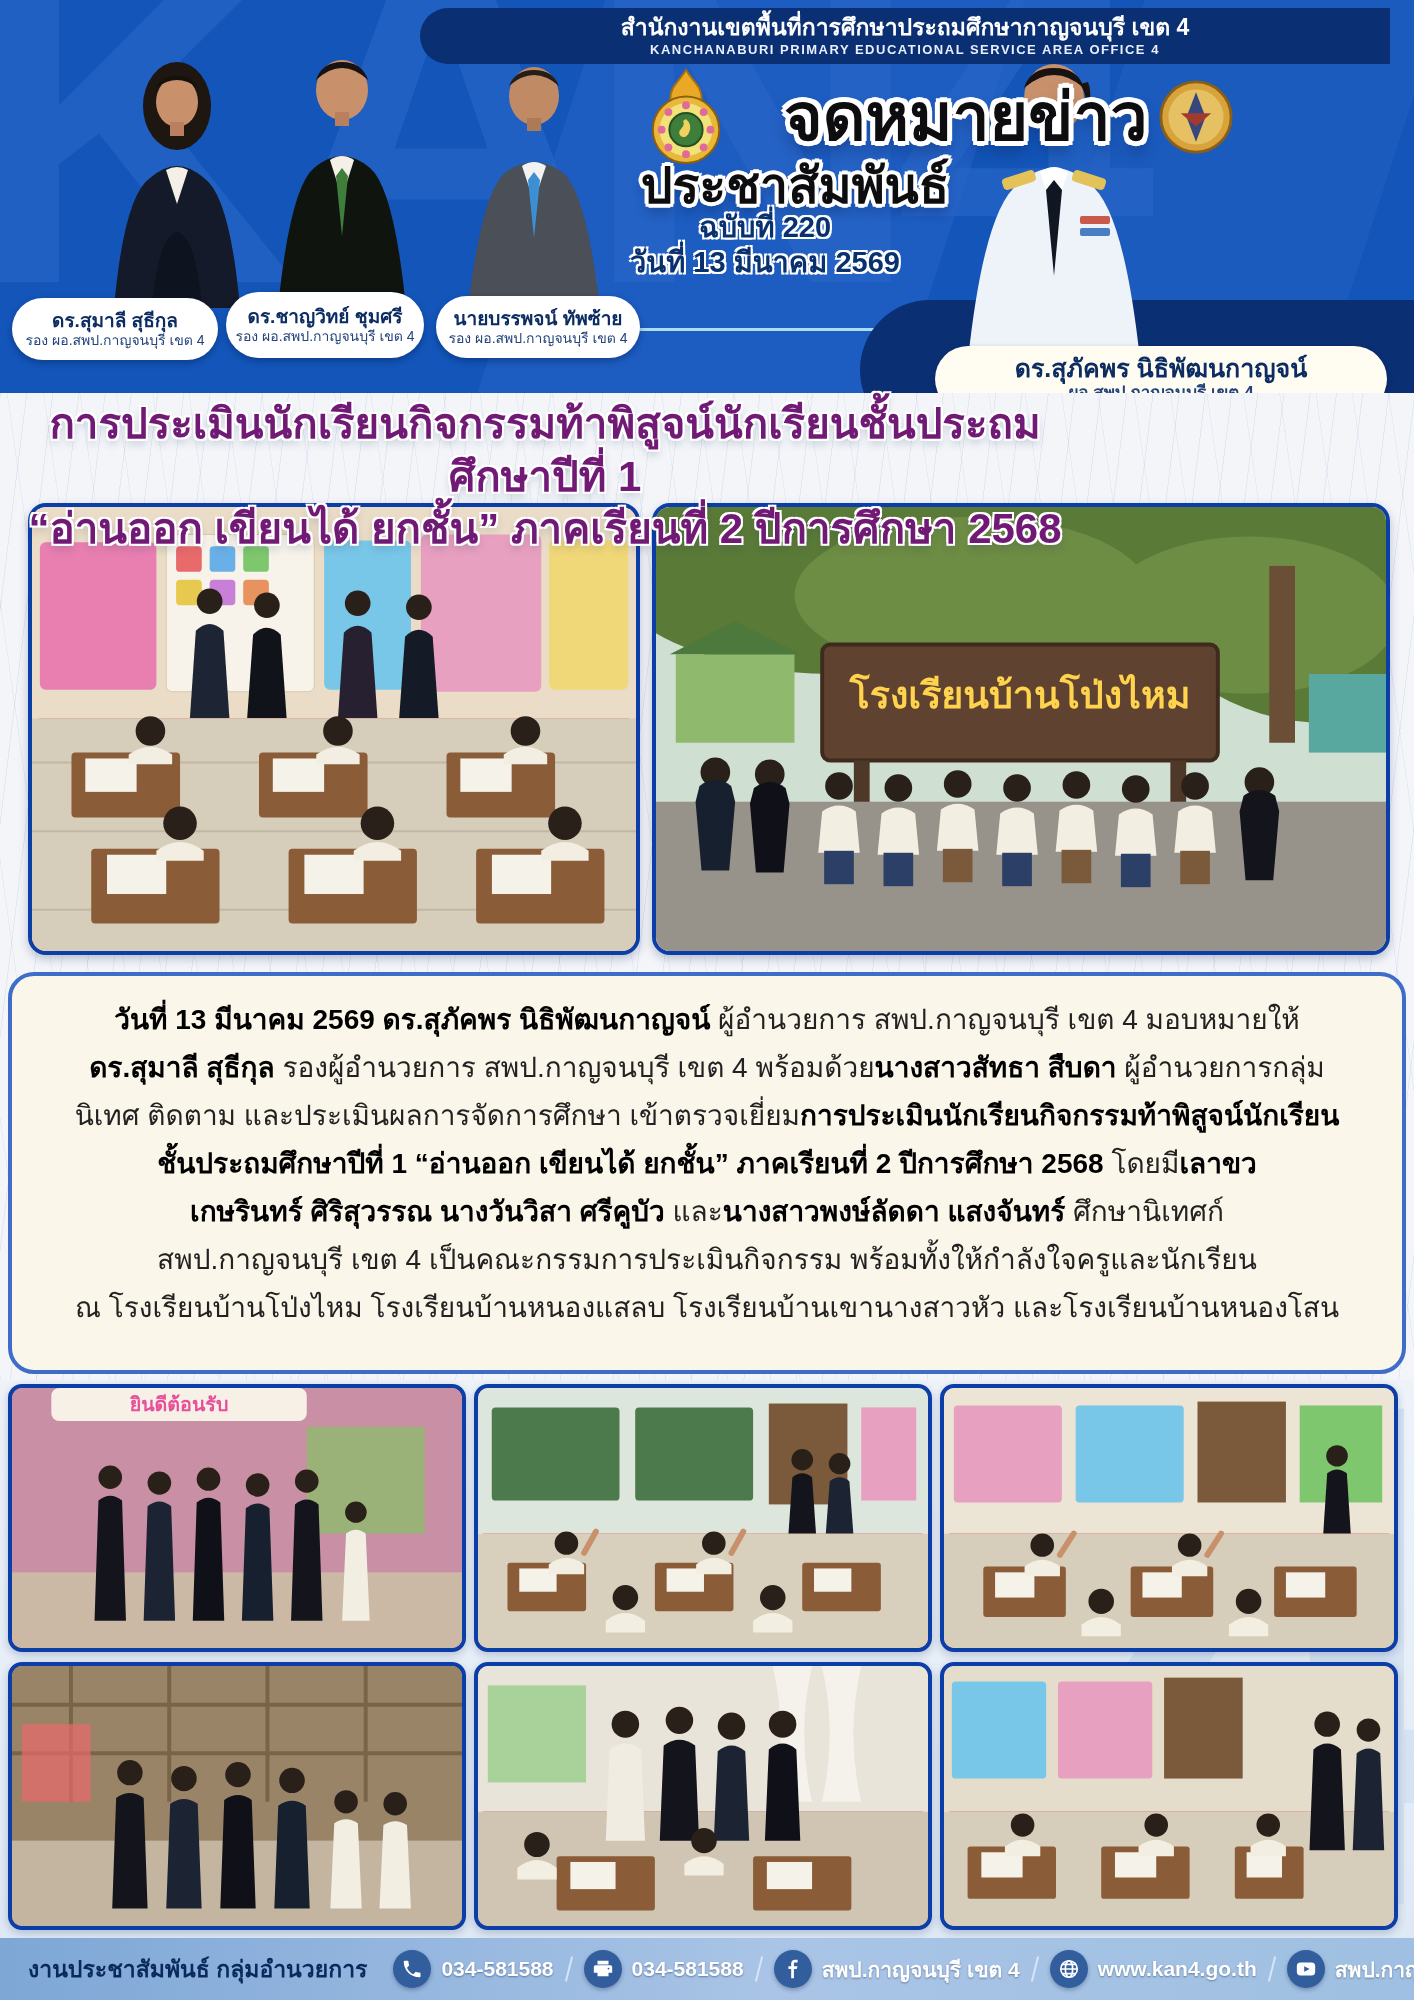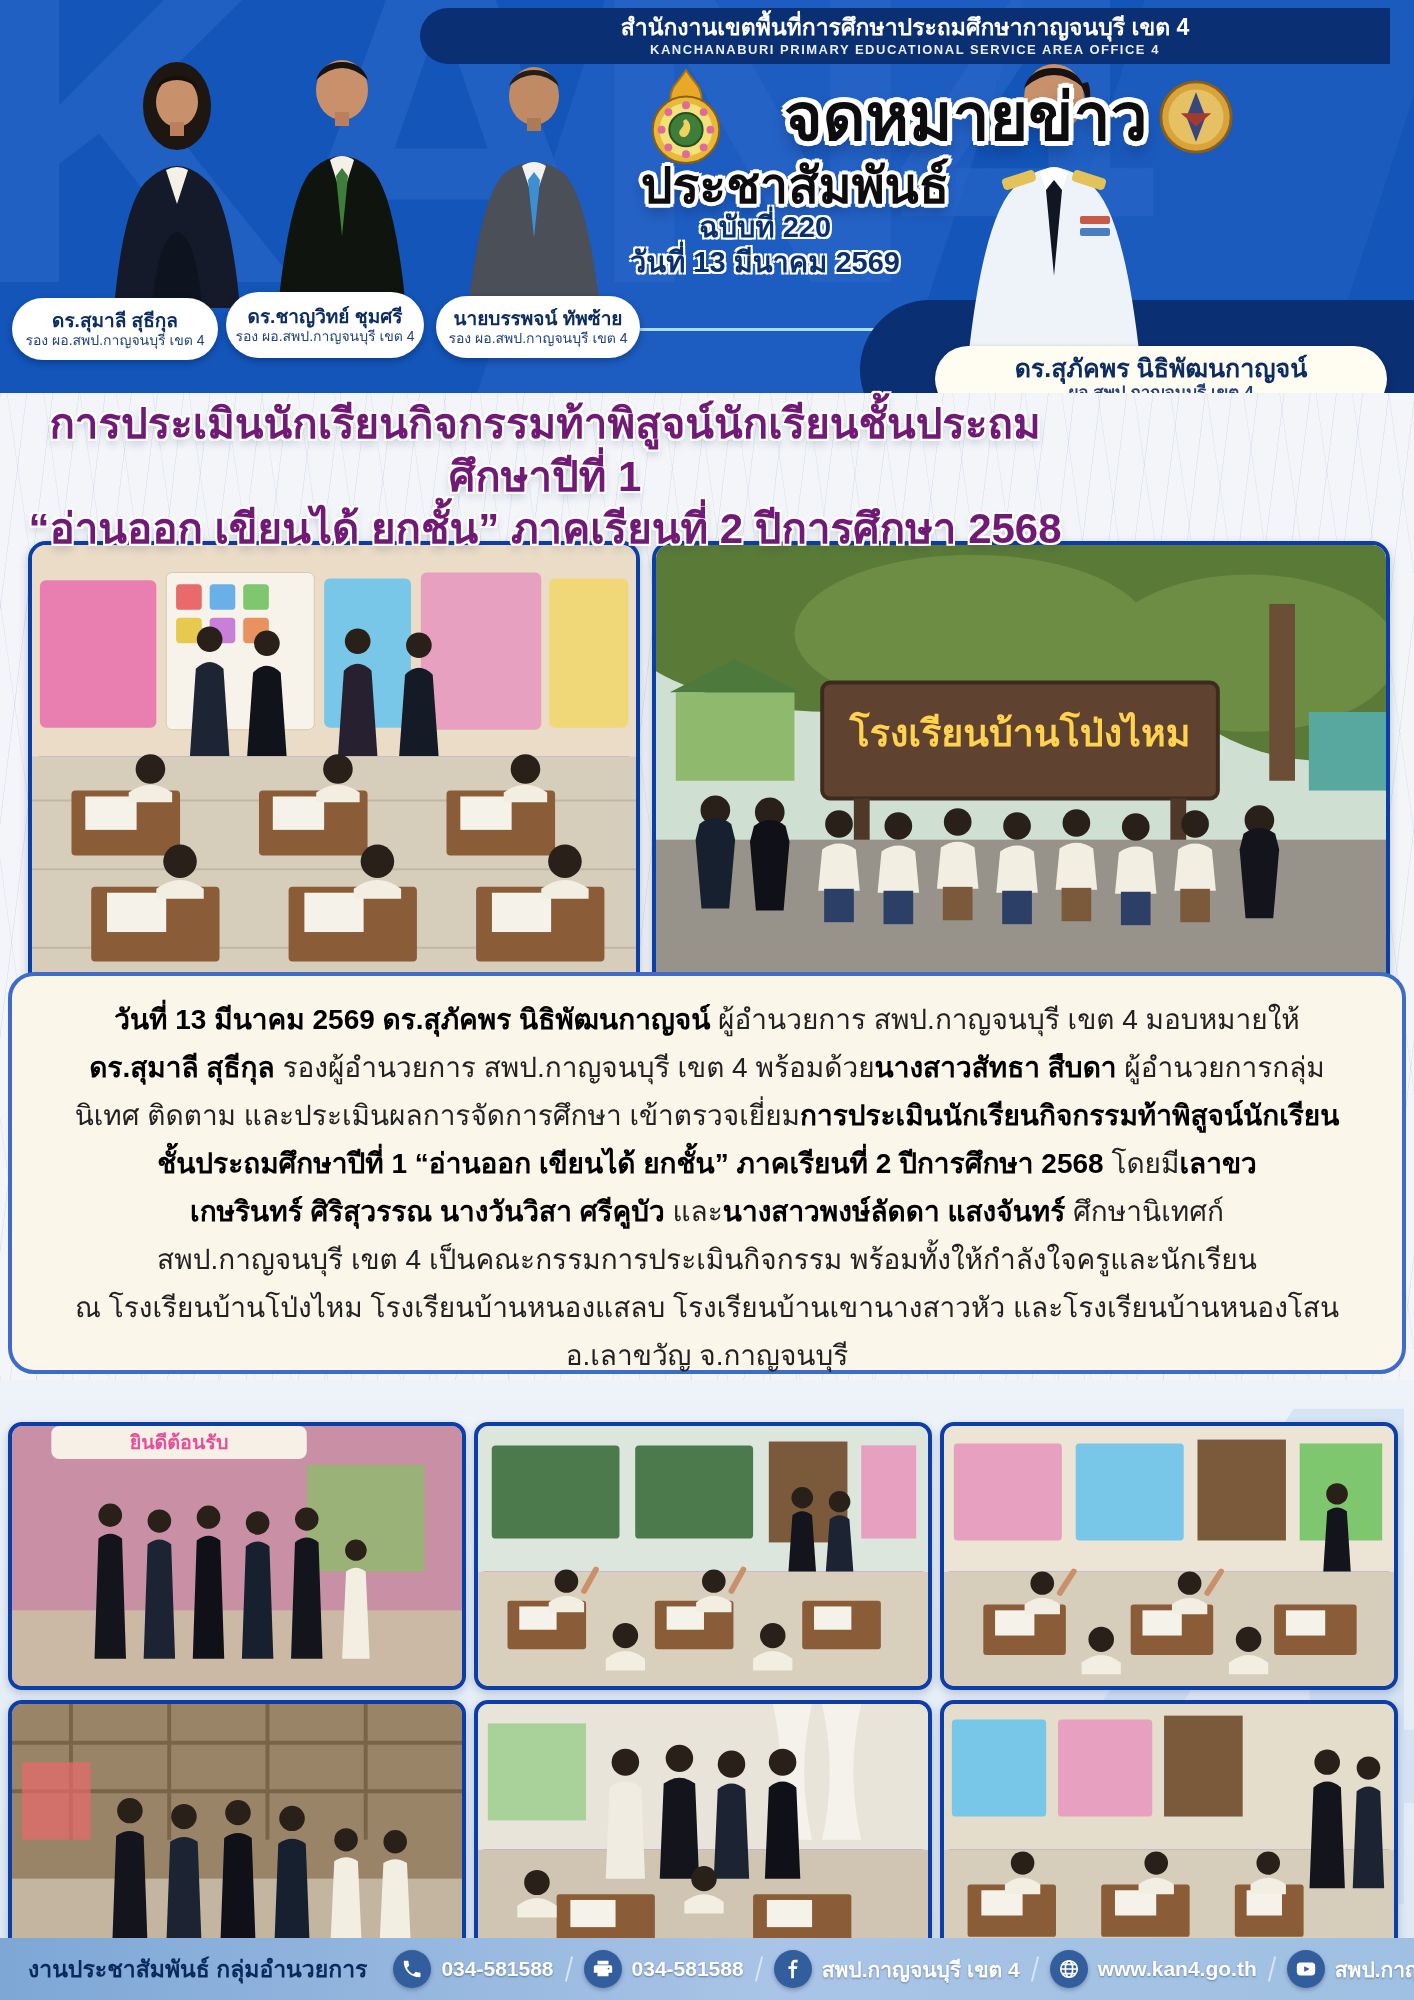--- a/index.html
+++ b/index.html
@@ -35,21 +35,21 @@
 
   
   .midband { position:absolute; left:0; top:393px; width:1414px; height:987px;
     background:repeating-linear-gradient(97deg, rgba(80,120,185,.10) 0 1px, transparent 1px 26px),
                repeating-linear-gradient(82deg, rgba(80,120,185,.08) 0 1px, transparent 1px 36px), #f3f5f9; }
   .headline { position:absolute; left:0; top:398px; width:1090px; text-align:center; z-index:4; }
   .headline .h1, .headline .h2 { font-size:42px; font-weight:900; color:#701a75; line-height:1.25;
     text-shadow:-2px -2px 0 #fff,2px -2px 0 #fff,-2px 2px 0 #fff,2px 2px 0 #fff,0 5px 8px rgba(30,50,100,.25); }
 
   
-  .photo { position:absolute; border:4px solid #0c3ea8; border-radius:18px; overflow:hidden; box-shadow:inset 0 0 0 7px #fff, 0 4px 10px rgba(10,30,80,.25); background:#8b5cf6; z-index:3;margin-top:38px; }
+  .photo { position:absolute; border:4px solid #0c3ea8; border-radius:18px; overflow:hidden; box-shadow:inset 0 0 0 7px #fff, 0 4px 10px rgba(10,30,80,.25); background:#ef4444; z-index:3; }
   .photo svg { display:block; width:100%; height:100%; }
   .photo-sm { border-radius:14px; box-shadow:inset 0 0 0 5px #fff, 0 3px 8px rgba(10,30,80,.22); }
 
   
   .article { position:absolute; left:8px; top:972px; width:1398px; height:402px; background:#fbf6ea; border:4px solid #3f6cc9; border-radius:26px; padding:20px 30px 0 30px; text-align:center; z-index:4; }
   .article .line { font-size:28px; line-height:48px; color:#222; white-space:nowrap; }
   .article .line span.b { font-weight:800; color:#000; }
 
   
   .bottomband { position:absolute; left:0; top:1380px; width:1414px; height:558px;
@@ -302,21 +302,20 @@
   </div>
 
   <div class="article">
     <div class="line"><span class="b">วันที่ 13 มีนาคม 2569 ดร.สุภัคพร นิธิพัฒนกาญจน์</span><span> ผู้อำนวยการ สพป.กาญจนบุรี เขต 4 มอบหมายให้</span></div>
     <div class="line"><span class="b">ดร.สุมาลี สุธีกุล</span><span> รองผู้อำนวยการ สพป.กาญจนบุรี เขต 4 พร้อมด้วย</span><span class="b">นางสาวสัทธา สืบดา</span><span> ผู้อำนวยการกลุ่ม</span></div>
     <div class="line"><span>นิเทศ ติดตาม และประเมินผลการจัดการศึกษา เข้าตรวจเยี่ยม</span><span class="b">การประเมินนักเรียนกิจกรรมท้าพิสูจน์นักเรียน</span></div>
     <div class="line"><span class="b">ชั้นประถมศึกษาปีที่ 1 “อ่านออก เขียนได้ ยกชั้น” ภาคเรียนที่ 2 ปีการศึกษา 2568</span><span> โดยมี</span><span class="b">เลาขว</span></div>
     <div class="line"><span class="b">เกษรินทร์ ศิริสุวรรณ นางวันวิสา ศรีคูบัว</span><span> และ</span><span class="b">นางสาวพงษ์ลัดดา แสงจันทร์</span><span> ศึกษานิเทศก์</span></div>
     <div class="line"><span>สพป.กาญจนบุรี เขต 4 เป็นคณะกรรมการประเมินกิจกรรม พร้อมทั้งให้กำลังใจครูและนักเรียน</span></div>
     <div class="line"><span>ณ โรงเรียนบ้านโป่งไหม โรงเรียนบ้านหนองแสลบ โรงเรียนบ้านเขานางสาวหัว และโรงเรียนบ้านหนองโสน</span></div>
-    <div class="line"><span>อ.เลาขวัญ จ.กาญจนบุรี</span></div>
   </div>
 
   <div class="bottomband">
     <div class="wm4">4</div>
   </div>
 
   <div class="photo photo-sm" style="left:8px;top:1384px;width:458px;height:268px;">
     <svg viewBox="0 0 458 268" preserveAspectRatio="none">
       <rect width="458" height="268" fill="#c98fa4"></rect>
       <rect y="190" width="458" height="78" fill="#cbb9a6"></rect>

